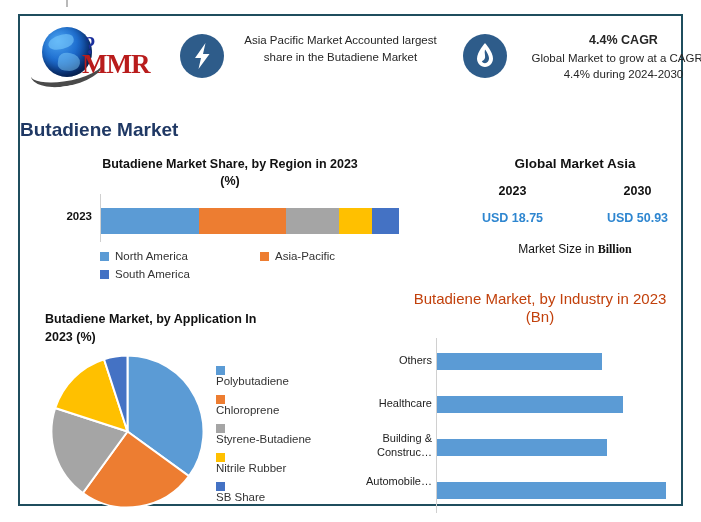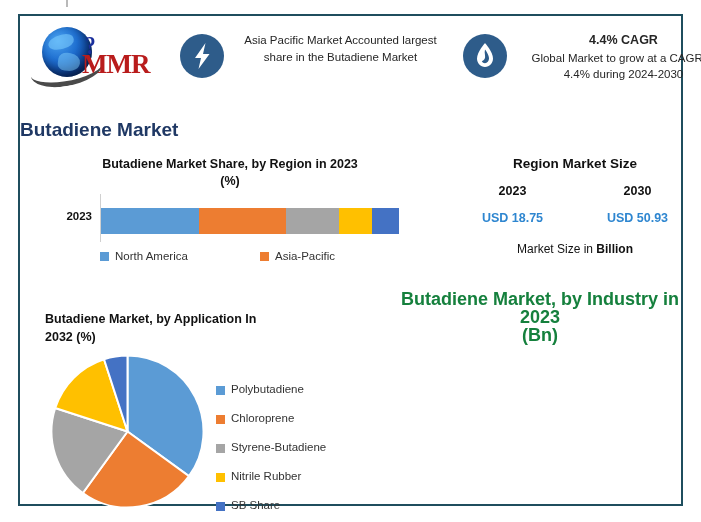--- a/index.html
+++ b/index.html
@@ -87,36 +87,36 @@
   .sw{width:9px;height:9px;margin-right:6px;display:inline-block;}
 
   
   .gms{position:absolute;left:430px;top:140px;width:250px;text-align:center;}
   .gms-title{font-size:13.5px;font-weight:bold;color:#111;}
   .gms-years{display:flex;margin-top:13px;}
   .gms-years > div{width:50%;font-size:12.5px;font-weight:bold;color:#111;}
   .gms-vals{display:flex;margin-top:13px;}
   .gms-vals > div{width:50%;font-size:12.5px;font-weight:bold;color:#2E86D0;}
   .gms-foot{margin-top:17px;font-size:12px;color:#111;}
-  .gms-foot b{font-weight:bold;}
+  .gms-foot b{font-weight:bold;font-family:Liberation Serif, serif;}
 
   
   .pie-title{
     position:absolute;left:25px;top:294px;width:290px;text-align:left;
     font-size:12.5px;font-weight:bold;color:#111;line-height:18px;
   }
   .pie-wrap{position:absolute;left:30px;top:338px;width:155px;height:155px;}
   .pie-svg{position:absolute;left:0;top:0;}
   .pie-legend{position:absolute;left:196px;top:350px;font-size:11.5px;color:#333;}
-  .pie-legend .pl-row{display:flex;align-items:flex-end;height:29px;}
+  .pie-legend .pl-row{display:flex;align-items:flex-start;height:29px;flex-direction:column;}
 
   
   .ind-title{
     position:absolute;left:370px;top:274px;width:300px;text-align:center;
-    font-size:18px;font-weight:bold;color:#15803d;line-height:18px;
+    font-size:15px;font-weight:normal;color:#c2410c;line-height:18px;
   }
   .ind-chart{position:absolute;left:372px;top:322px;width:300px;height:175px;}
   .ind-axis{position:absolute;left:44px;top:0;width:1px;height:175px;background:#d0d0d0;}
   .ind-row{position:absolute;left:0;width:100%;height:43px;}
   .ind-label{
     position:absolute;left:-58px;top:0;width:98px;text-align:right;
     font-size:11px;color:#222;line-height:14px;
   }
   .ind-bar{position:absolute;left:45px;height:17px;background:#5B9BD5;}
 </style>
@@ -183,40 +183,46 @@
     <div class="lg-row">
       <div class="lg-item c1">
         <span class="sw" style="background:#5B9BD5"></span>
         <span>North America</span>
       </div>
       <div class="lg-item">
         <span class="sw" style="background:#ED7D31"></span>
         <span>Asia-Pacific</span>
       </div>
     </div>
+    <div class="lg-row">
+      <div class="lg-item c1">
+        <span class="sw" style="background:#4472C4"></span>
+        <span>South America</span>
+      </div>
+    </div>
   </div>
 
   <div class="gms">
-    <div class="gms-title">Region Market Size</div>
+    <div class="gms-title">Global Market Asia</div>
     <div class="gms-years">
       <div>2023</div>
       <div>2030</div>
     </div>
     <div class="gms-vals">
       <div>USD 18.75</div>
       <div>USD 50.93</div>
     </div>
     <div class="gms-foot">
       <span>Market Size in </span><b>Billion</b>
     </div>
   </div>
 
   <div class="pie-title">
     <div>Butadiene Market, by Application In</div>
-    <div>2032 (%)</div>
+    <div>2023 (%)</div>
   </div>
 
   <div class="pie-wrap">
     <svg class="pie-svg" id="pie-svg" width="155" height="155" viewBox="0 0 155 155">
         <path d="M 77.5 77.5 L 77.5 1.5 A 76 76 0 0 1 138.985291572496 122.17167917422793 Z" fill="#5B9BD5" stroke="#ffffff" stroke-width="2"></path>
         <path d="M 77.5 77.5 L 138.985291572496 122.17167917422793 A 76 76 0 0 1 32.82832082577205 138.985291572496 Z" fill="#ED7D31" stroke="#ffffff" stroke-width="2"></path>
         <path d="M 77.5 77.5 L 32.82832082577205 138.985291572496 A 76 76 0 0 1 5.219704761568337 54.014708427503976 Z" fill="#A5A5A5" stroke="#ffffff" stroke-width="2"></path>
         <path d="M 77.5 77.5 L 5.219704761568337 54.014708427503976 A 76 76 0 0 1 54.01470842750399 5.219704761568337 Z" fill="#FFC000" stroke="#ffffff" stroke-width="2"></path>
         <path d="M 77.5 77.5 L 54.01470842750399 5.219704761568337 A 76 76 0 0 1 77.49999999999999 1.5 Z" fill="#4472C4" stroke="#ffffff" stroke-width="2"></path>
       </svg>
@@ -243,14 +249,35 @@
       <span class="sw" style="background:#4472C4"></span>
       <span>SB Share</span>
     </div>
   </div>
 
   <div class="ind-title">
     <div>Butadiene Market, by Industry in 2023</div>
     <div>(Bn)</div>
   </div>
 
+  <div class="ind-chart">
+    <div class="ind-axis"></div>
+    <div id="ind-rows">
+        <div class="ind-row" style="top: 4px;">
+          <div class="ind-label" style="top: 11px;">Others</div>
+          <div class="ind-bar" style="width: 165.375px; top: 11px; background: rgb(91, 155, 213);"></div>
+        </div>
+        <div class="ind-row" style="top: 47px;">
+          <div class="ind-label" style="top: 11px;">Healthcare</div>
+          <div class="ind-bar" style="width: 185.792px; top: 11px; background: rgb(91, 155, 213);"></div>
+        </div>
+        <div class="ind-row" style="top: 90px;">
+          <div class="ind-label" style="top: 3px;">Building &amp; Construc…</div>
+          <div class="ind-bar" style="width: 170.479px; top: 11px; background: rgb(91, 155, 213);"></div>
+        </div>
+        <div class="ind-row" style="top: 133px;">
+          <div class="ind-label" style="top: 3px;">Automobile…</div>
+          <div class="ind-bar" style="width: 228.667px; top: 11px; background: rgb(91, 155, 213);"></div>
+        </div>
+      </div>
+  </div>
 
 </div>
 
 </body></html>

